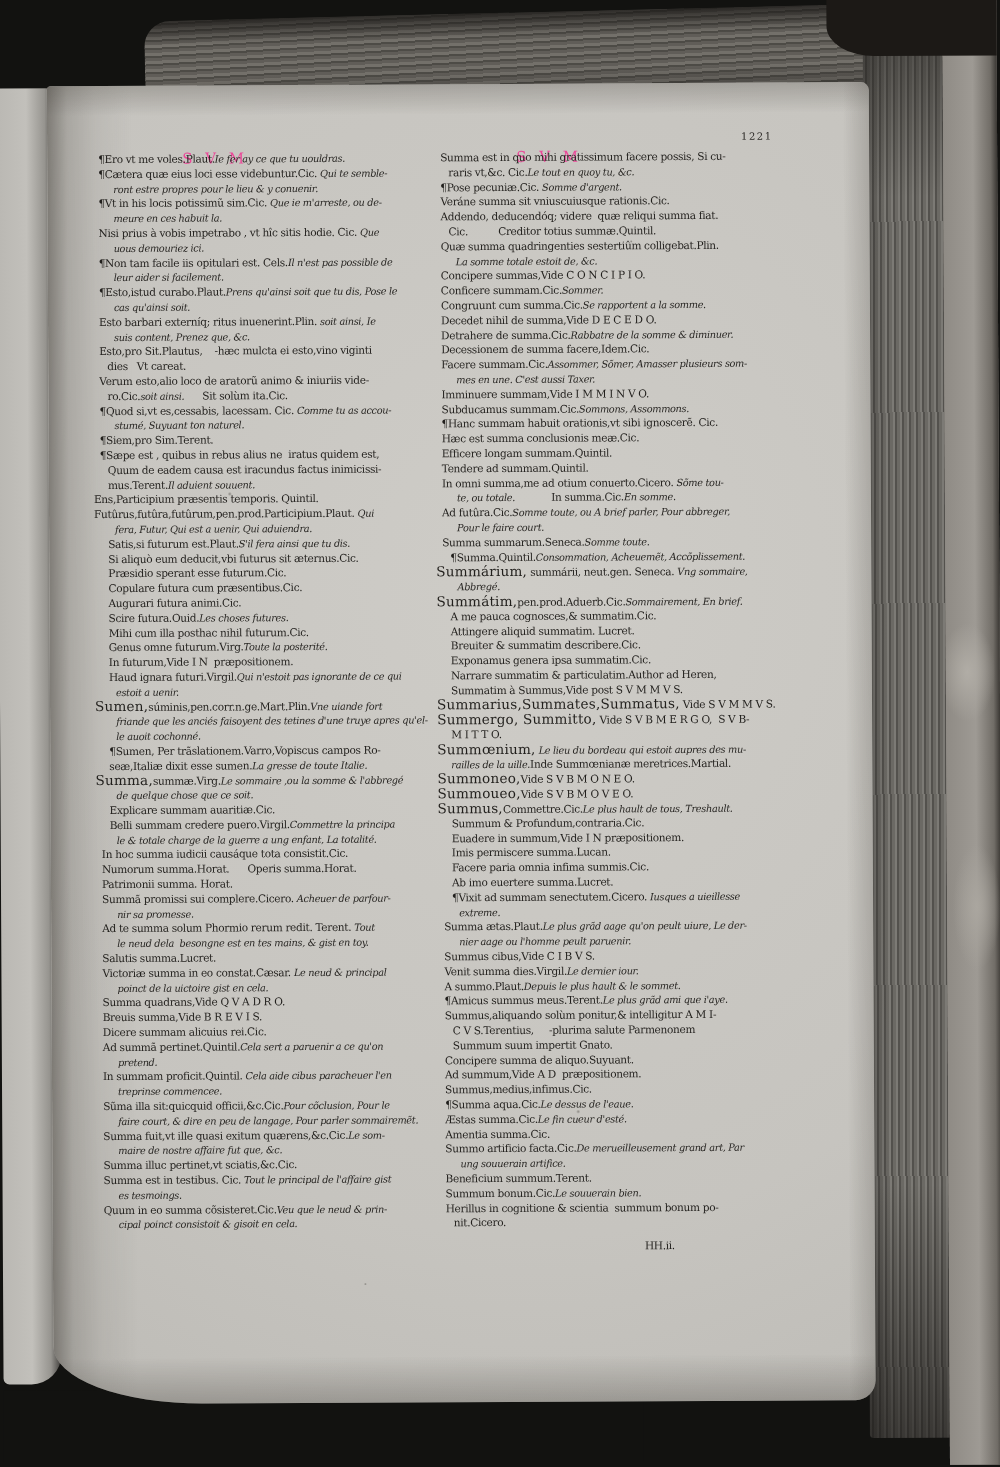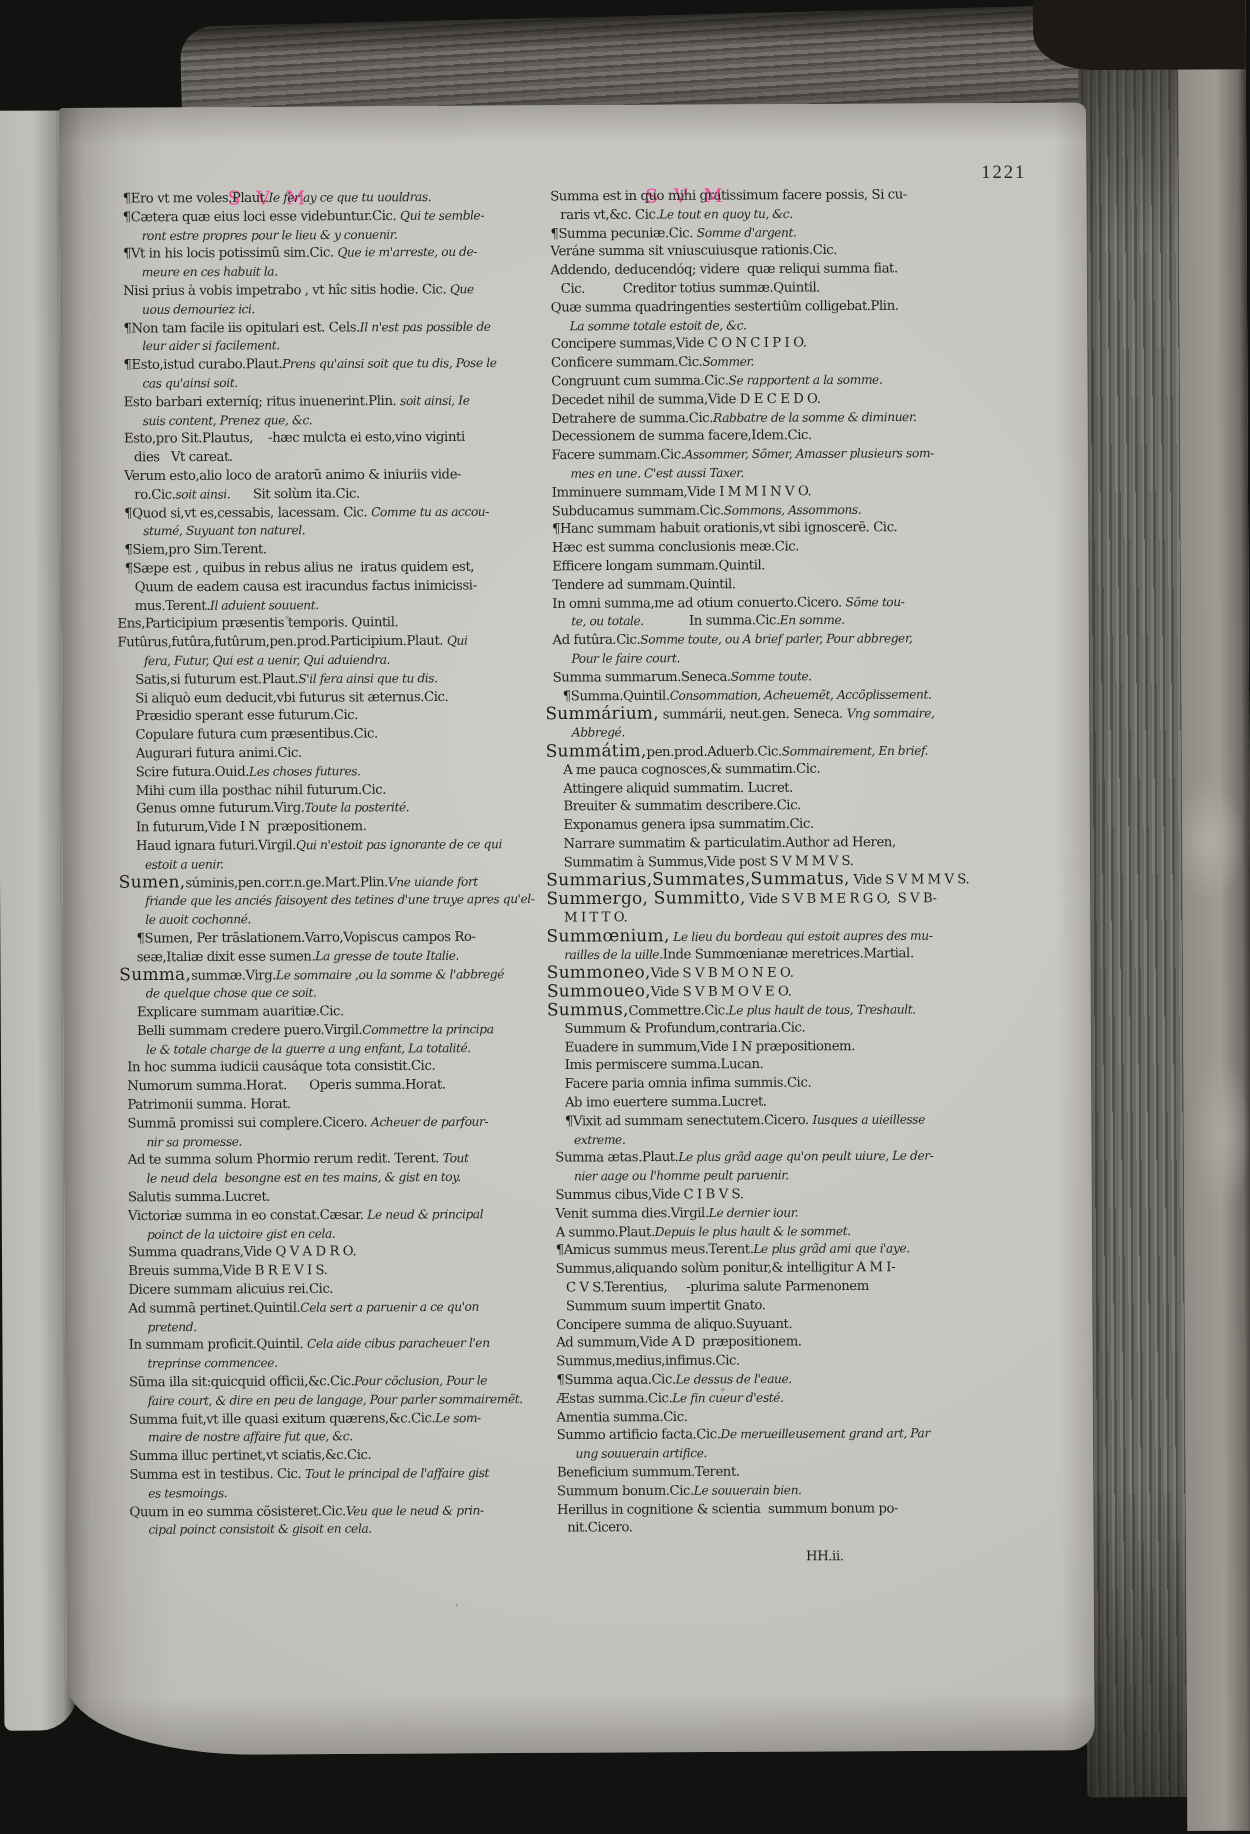--- a/index.html
+++ b/index.html
@@ -53,21 +53,21 @@
       linear-gradient(90deg,rgba(56,52,46,.5) 0,rgba(56,52,46,.2) 20px,rgba(56,52,46,.07) 48px,rgba(56,52,46,0) 85px),
       linear-gradient(270deg,rgba(66,62,56,.22) 0,rgba(66,62,56,0) 26px),
       linear-gradient(180deg,rgba(66,62,56,.26) 0,rgba(66,62,56,0) 30px),
       linear-gradient(0deg,rgba(66,62,56,.3) 0,rgba(66,62,56,0) 46px);}
 
   
   .runhead{position:absolute;top:148px;width:180px;text-align:center;font-size:15px;
     letter-spacing:4px;color:#ec4899;}
   .runhead-left{left:128px;}
   .runhead-right{left:462px;}
-  .pagenum{position:absolute;left:788px;top:132px;font-size:15px;letter-spacing:1.5px;color:#2a2825;font-family:Liberation Serif, serif;}
+  .pagenum{position:absolute;left:744px;top:132px;font-size:10px;letter-spacing:1.5px;color:#2a2825;}
 
   .col{position:absolute;top:150px;overflow:hidden;height:1115px;color:#211f1c;}
   .col-left{left:95px;width:342px;}
   .col-right{left:437px;width:348px;}
   .line{white-space:pre;height:14.8px;line-height:14.8px;font-size:10.6px;letter-spacing:-0.35px;}
   .line.h{padding-left:0;}
   .line.n0{padding-left:6px;}
   .line.n1{padding-left:14px;}
   .line.n2{padding-left:21px;}
   .line.sig{padding-left:205px;margin-top:9px;}
@@ -161,21 +161,21 @@
         <div class="line n2"><span class="it">maire de nostre affaire fut que, &amp;c.</span></div>
         <div class="line n0"><span class="rm">Summa illuc pertinet,vt sciatis,&amp;c.Cic.</span></div>
         <div class="line n0"><span class="rm">Summa est in testibus. Cic. </span><span class="it">Tout le principal de l'affaire gist</span></div>
         <div class="line n2"><span class="it">es tesmoings.</span></div>
         <div class="line n0"><span class="rm">Quum in eo summa cõsisteret.Cic.</span><span class="it">Veu que le neud &amp; prin-</span></div>
         <div class="line n2"><span class="it">cipal poinct consistoit &amp; gisoit en cela.</span></div>
       </div>
     <div class="col col-right" id="col-right">
         <div class="line n0"><span class="rm">Summa est in quo mihi gratissimum facere possis, Si cu-</span></div>
         <div class="line n1"><span class="rm">raris vt,&amp;c. Cic.</span><span class="it">Le tout en quoy tu, &amp;c.</span></div>
-        <div class="line n0"><span class="rm">¶Summa pecuniæ.Cic. </span><span class="it">Somme d'argent.</span></div>
+        <div class="line n0"><span class="rm">¶Pose pecuniæ.Cic. </span><span class="it">Somme d'argent.</span></div>
         <div class="line n0"><span class="rm">Veráne summa sit vniuscuiusque rationis.Cic.</span></div>
         <div class="line n0"><span class="rm">Addendo, deducendóq; videre  quæ reliqui summa fiat.</span></div>
         <div class="line n1"><span class="rm">Cic.          Creditor totius summæ.Quintil.</span></div>
         <div class="line n0"><span class="rm">Quæ summa quadringenties sestertiûm colligebat.Plin.</span></div>
         <div class="line n2"><span class="it">La somme totale estoit de, &amp;c.</span></div>
         <div class="line n0"><span class="rm">Concipere summas,Vide C O N C I P I O.</span></div>
         <div class="line n0"><span class="rm">Conficere summam.Cic.</span><span class="it">Sommer.</span></div>
         <div class="line n0"><span class="rm">Congruunt cum summa.Cic.</span><span class="it">Se rapportent a la somme.</span></div>
         <div class="line n0"><span class="rm">Decedet nihil de summa,Vide D E C E D O.</span></div>
         <div class="line n0"><span class="rm">Detrahere de summa.Cic.</span><span class="it">Rabbatre de la somme &amp; diminuer.</span></div>

